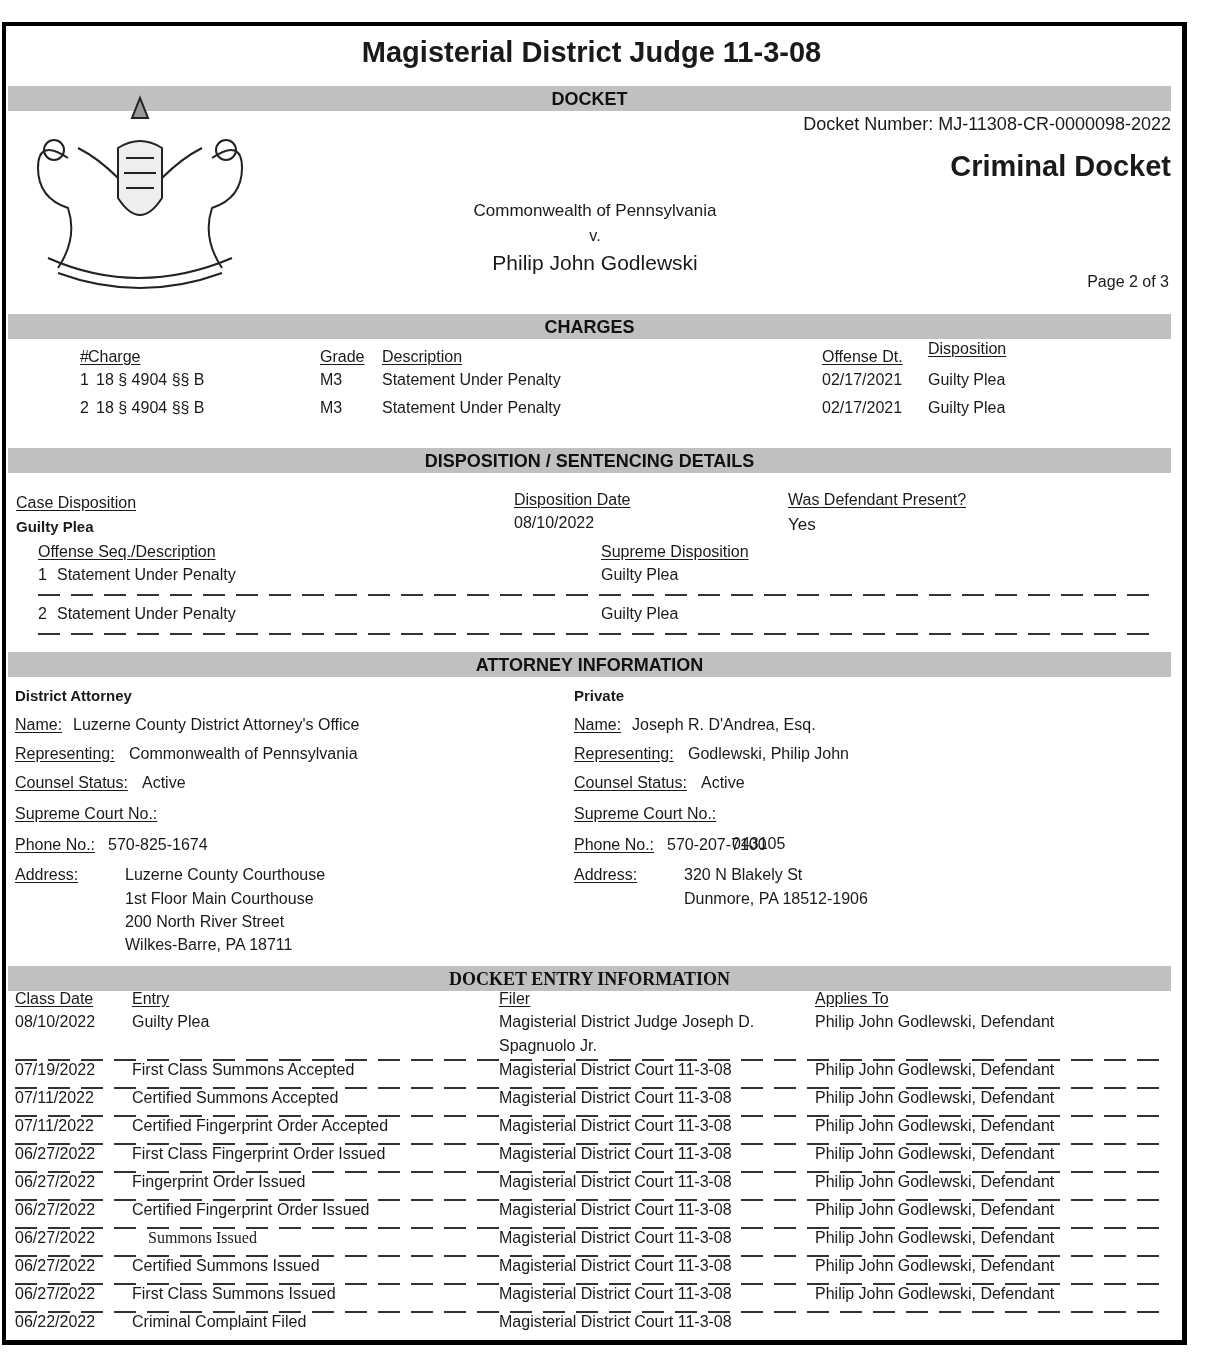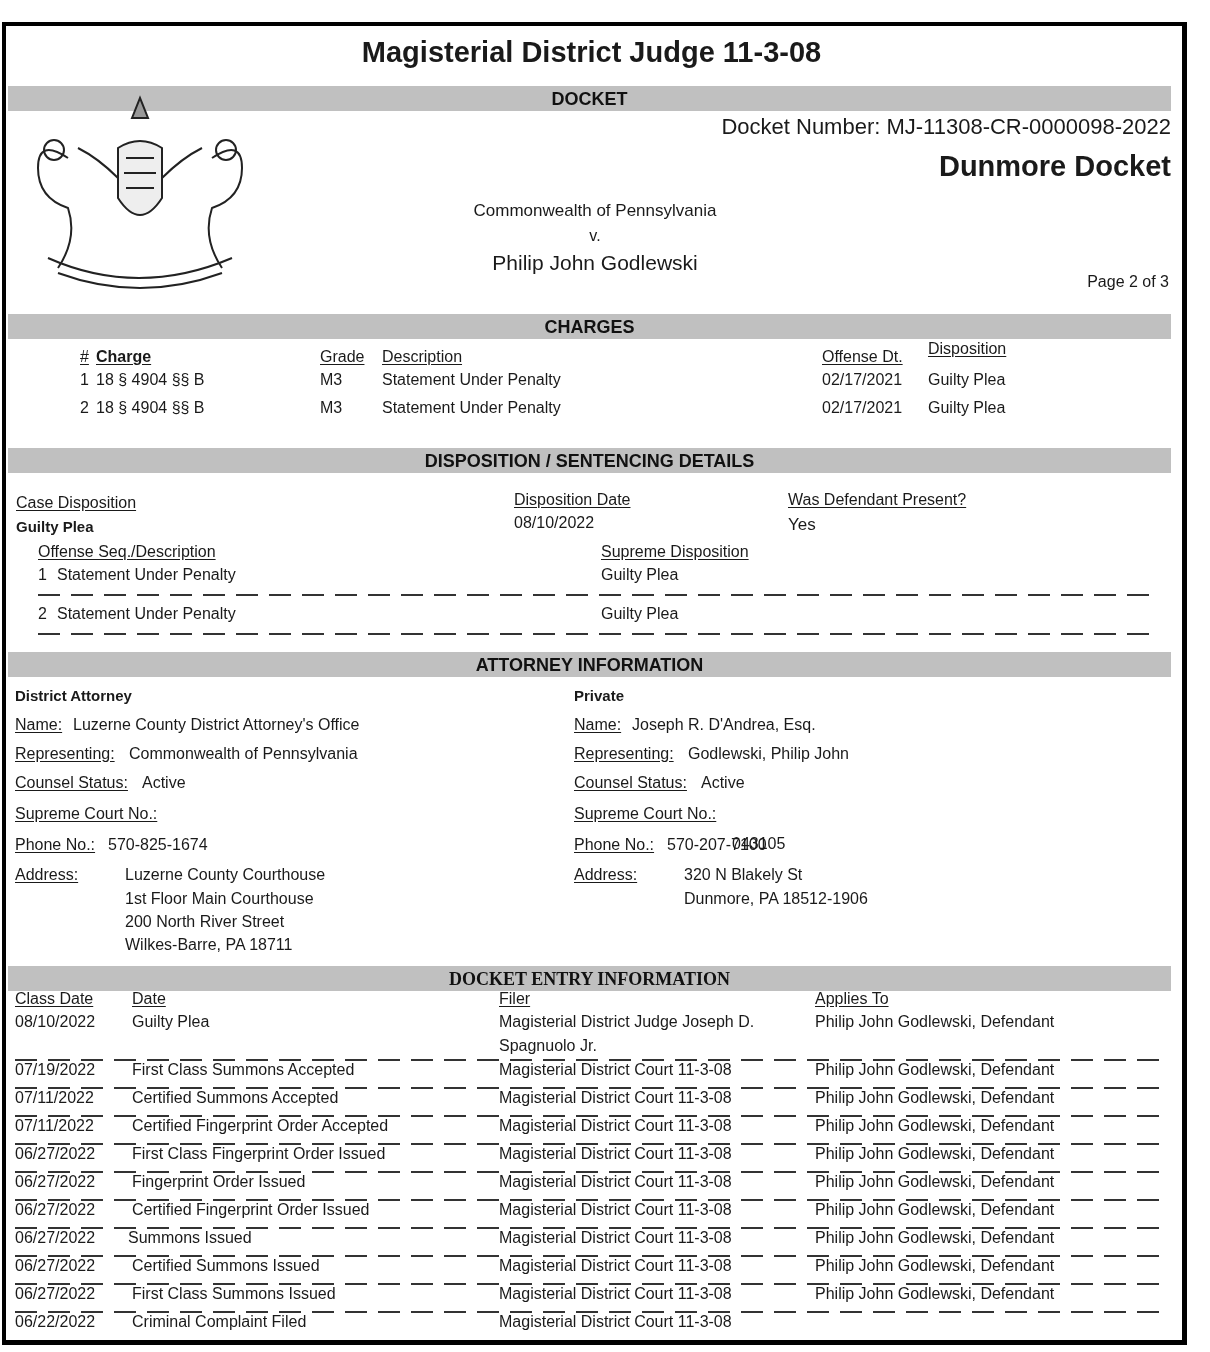--- a/index.html
+++ b/index.html
@@ -36,31 +36,31 @@
       <path d="M204 70 q30 -20 30 10 q0 30 -30 40 q-10 30 10 60"></path>
       <path d="M70 60 q20 10 40 30 M194 60 q-20 10 -40 30"></path>
       <path d="M40 170 q90 40 184 0"></path>
       <path d="M50 185 q82 30 164 0"></path>
       <circle cx="46" cy="62" r="10"></circle>
         <circle cx="218" cy="62" r="10"></circle>
     </g>
   </svg>
 </div>
 
-<div class="abs" style="right:39px;top:114px;font-size:22px;">Docket Number: MJ-11308-CR-0000098-2022</div>
-<div class="abs b" style="right:39px;top:150px;font-size:29px;">Dunmore Docket</div>
+<div class="abs" style="right:39px;top:114px;font-size:18px;">Docket Number: MJ-11308-CR-0000098-2022</div>
+<div class="abs b" style="right:39px;top:150px;font-size:29px;">Criminal Docket</div>
 <div class="abs" style="left:395px;width:400px;text-align:center;top:201px;font-size:17px;">Commonwealth of Pennsylvania</div>
 <div class="abs" style="left:395px;width:400px;text-align:center;top:227px;font-size:16px;">v.</div>
 <div class="abs" style="left:395px;width:400px;text-align:center;top:251px;font-size:21px;">Philip John Godlewski</div>
 <div class="abs" style="right:41px;top:273px;font-size:16px;">Page 2 of 3</div>
 
 <div class="bar" style="top:314px;">CHARGES</div>
 <div class="t16">
   <span class="abs u" style="left:80px;top:348px;">#</span>
-  <span class="abs u" style="left:96px;top:348px;font-weight:bold;">Charge</span>
+  <span class="abs u" style="left:88px;top:348px;">Charge</span>
   <span class="abs u" style="left:320px;top:348px;">Grade</span>
   <span class="abs u" style="left:382px;top:348px;">Description</span>
   <span class="abs u" style="left:822px;top:348px;">Offense Dt.</span>
   <span class="abs u" style="left:928px;top:340px;">Disposition</span>
 
   <div>
     <span class="abs" style="left:80px;top:371px;">1</span>
     <span class="abs" style="left:96px;top:371px;">18 § 4904 §§ B</span>
     <span class="abs" style="left:320px;top:371px;">M3</span>
     <span class="abs" style="left:382px;top:371px;">Statement Under Penalty</span>
@@ -134,21 +134,21 @@
   <span class="abs u" style="left:574px;top:836px;">Phone No.:</span>
   <span class="abs" style="left:667px;top:836px;">570-207-7100</span>
   <span class="abs u" style="left:574px;top:866px;">Address:</span>
   <span class="abs" style="left:684px;top:866px;">320 N Blakely St</span>
   <span class="abs" style="left:684px;top:890px;">Dunmore, PA  18512-1906</span>
 </div>
 
 <div class="bar" style="top:966px;font-family:Liberation Serif, serif;">DOCKET ENTRY INFORMATION</div>
 <div class="t16" id="entries">
   <span class="abs u" style="left:15px;top:990px;">Class Date</span>
-  <span class="abs u" style="left:132px;top:990px;">Date</span>
+  <span class="abs u" style="left:132px;top:990px;">Entry</span>
   <span class="abs u" style="left:499px;top:990px;">Filer</span>
   <span class="abs u" style="left:815px;top:990px;">Applies To</span>
 <div>
       <span class="abs" style="left: 15px; top: 1013px;">08/10/2022</span>
       <span class="abs" style="left: 132px; top: 1013px;">Guilty Plea</span>
       <span class="abs" style="left: 499px; top: 1013px;">Magisterial District Judge Joseph D.</span>
       <span class="abs" style="left: 815px; top: 1013px;">Philip John Godlewski, Defendant</span>
       <span class="abs" style="left: 499px; top: 1037px;">Spagnuolo Jr.</span>
     </div>
     <div class="dashes" style="left: 15px; top: 1059px; width: 1150px;"></div>
@@ -189,21 +189,21 @@
     <div class="dashes" style="left: 15px; top: 1199px; width: 1150px;"></div>
     <div>
       <span class="abs" style="left: 15px; top: 1201px;">06/27/2022</span>
       <span class="abs" style="left: 132px; top: 1201px;">Certified Fingerprint Order Issued</span>
       <span class="abs" style="left: 499px; top: 1201px;">Magisterial District Court 11-3-08</span>
       <span class="abs" style="left: 815px; top: 1201px;">Philip John Godlewski, Defendant</span>
     </div>
     <div class="dashes" style="left: 15px; top: 1227px; width: 1150px;"></div>
     <div>
       <span class="abs" style="left: 15px; top: 1229px;">06/27/2022</span>
-      <span class="abs" style="left: 128px; top: 1229px;">Summons Issued</span>
+      <span class="abs" style="left: 148px; top: 1229px; font-family: Liberation Serif, serif;">Summons Issued</span>
       <span class="abs" style="left: 499px; top: 1229px;">Magisterial District Court 11-3-08</span>
       <span class="abs" style="left: 815px; top: 1229px;">Philip John Godlewski, Defendant</span>
     </div>
     <div class="dashes" style="left: 15px; top: 1255px; width: 1150px;"></div>
     <div>
       <span class="abs" style="left: 15px; top: 1257px;">06/27/2022</span>
       <span class="abs" style="left: 132px; top: 1257px;">Certified Summons Issued</span>
       <span class="abs" style="left: 499px; top: 1257px;">Magisterial District Court 11-3-08</span>
       <span class="abs" style="left: 815px; top: 1257px;">Philip John Godlewski, Defendant</span>
     </div>

